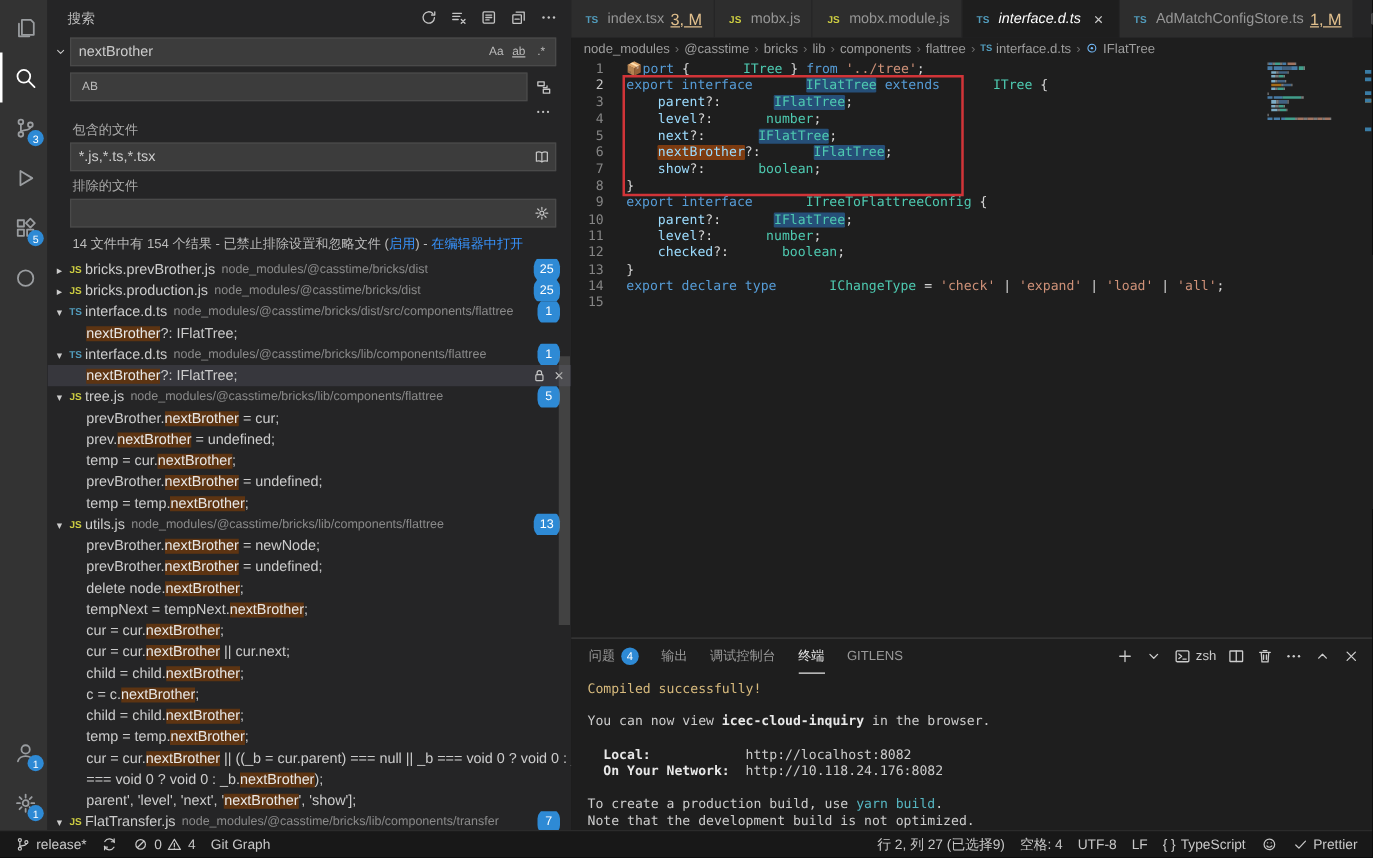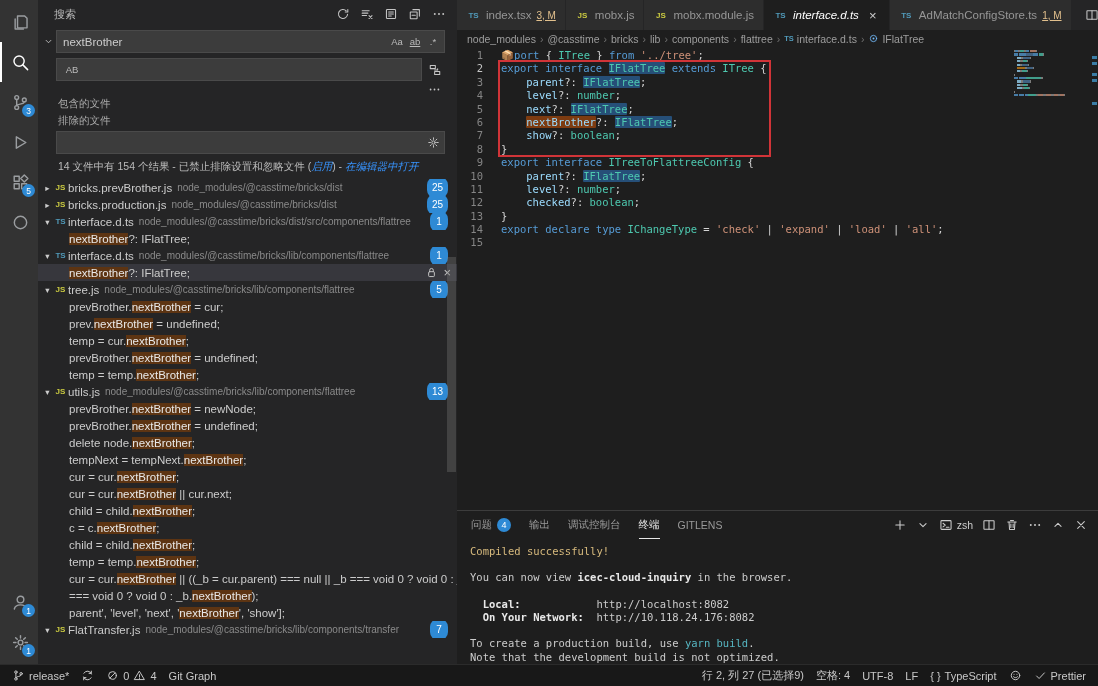--- a/index.html
+++ b/index.html
@@ -35,21 +35,21 @@
   .outside-btn { width:20px; height:20px; margin-left:3px; display:flex; align-items:center; justify-content:center; color:#c5c5c5; cursor:pointer; flex:none; }
   .outside-btn svg { width:14px; height:14px; }
   .detail-row { display:flex; justify-content:flex-end; margin:-3px 2px 0 0; }
   .detail-toggle { width:18px; height:12px; color:#c5c5c5; cursor:pointer; display:flex; align-items:center; justify-content:center; }
   .detail-toggle svg { width:13px; height:13px; }
   .file-label { font-size:10.5px; color:#aaaaaa; margin:2px 0 3px 18px; }
   .search-line.indent { padding-left:16px; }
   .in-icon { width:22px; height:20px; display:flex; align-items:center; justify-content:center; color:#c5c5c5; cursor:pointer; flex:none; }
   .in-icon svg { width:13px; height:13px; }
   .summary { font-size:10.5px; color:#bbbbbb; margin:6px 14px 5px 18px; white-space:nowrap; overflow:hidden; }
-  .summary .link { color:#3794ff; cursor:pointer;font-style:italic; }
+  .summary .link { color:#3794ff; cursor:pointer; }
 
   .results { flex:1; overflow:hidden; position:relative; font-size:11.5px; }
   .row { height:17px; display:flex; align-items:center; white-space:pre; overflow:hidden; cursor:pointer; }
   .file-row { padding-left:4px; }
   .twisty { width:11px; text-align:center; color:#cccccc; font-size:8.5px; flex:none; }
   .ficon { width:15px; text-align:center; font-size:8px; font-weight:bold; flex:none; }
   .ficon.ts { color:#519aba; } .ficon.js { color:#cbcb41; }
   .fname { color:#cccccc; flex:none; margin-right:5px; }
   .fpath { color:#8a8a8a; font-size:10px; overflow:hidden; text-overflow:ellipsis; flex:1; min-width:0; }
   .count-badge { flex:none; margin-left:6px; margin-right:9px; background:#2e8ad5; color:#fff; font-size:10px; min-width:18px; height:21px; border-radius:8px; display:flex; align-items:center; justify-content:center; padding:0 5px; }
@@ -61,37 +61,37 @@
   .row-actions .close-x { font-size:13px; line-height:13px; }
   .sb-thumb { position:absolute; right:1px; top:78px; width:9px; height:215px; background:rgba(121,121,121,0.35); z-index:5; }
 
   
   .editor-col { flex:1; display:flex; flex-direction:column; min-width:0; background:#1e1e1e; }
   .tabs-row { height:30px; background:#252526; display:flex; align-items:stretch; flex:none; }
   .tabs { display:flex; align-items:stretch; }
   .tab { display:flex; align-items:center; gap:5px; padding:0 9px; background:#2d2d2d; border-right:1px solid #252526; color:#969696; font-size:11.5px; cursor:pointer; white-space:nowrap; }
   .tab.active { background:#1e1e1e; color:#ffffff; }
   .tab.preview .tab-label { font-style:italic; }
-  .tab .deco { color:#e2c08d; font-size:10px;text-decoration:underline; }
+  .tab .deco { color:#e2c08d; font-size:13px;text-decoration:underline; }
   .tab .close { font-size:13px; color:#cccccc; margin-left:2px; width:14px; text-align:center; }
   .tabs-actions { margin-left:auto; display:flex; align-items:center; gap:10px; padding:0 10px; color:#c5c5c5; }
   .tabs-actions svg { width:14px; height:14px; }
   .breadcrumbs { height:17px; display:flex; align-items:center; padding-left:10px; font-size:10.5px; color:#9d9d9d; gap:4px; flex:none; white-space:nowrap; overflow:hidden; }
   .crumb { display:flex; align-items:center; gap:3px; cursor:pointer; }
   .crumb .ficon { width:auto; font-size:7.5px; }
   .crumb-sep { color:#6e6e6e; }
   .sym-icon { color:#75beff; display:flex; } .sym-icon svg { width:11px; height:11px; }
 
   .editor-body { flex:1; position:relative; display:flex; min-height:0; overflow:hidden; }
   .gutter { width:36px; flex:none; padding-top:2px; text-align:right; color:#858585; font:10.5px/13.4px "DejaVu Sans Mono",monospace; }
   .gutter .ln { padding-right:10px; height:13.4px; }
   .gutter .ln.active { color:#c6c6c6; }
   .code { flex:1; padding-top:2px; padding-left:8px; font:10.5px/13.4px "DejaVu Sans Mono",monospace; white-space:pre; position:relative; color:#d4d4d4; overflow:hidden; }
   .cl { height:13.4px; }
-  .c-kw { color:#569cd6; } .c-type { color:#4ec9b0; } .c-prop { color:#9cdcfe; } .c-str { color:#ce9178; } .c-pt { color:#d4d4d4; }
+  .c-kw { color:#569cd6; } .c-type { color:#4ec9b0;margin-left:36px; } .c-prop { color:#9cdcfe; } .c-str { color:#ce9178; } .c-pt { color:#d4d4d4; }
   .h-sel { background:#264f78; border-radius:1px; }
   .h-find { background:#7d3b10; border-radius:1px; }
   .red-box { position:absolute; border:2px solid #d13438; left:41px; top:13px; width:273px; height:97px; pointer-events:none; z-index:3; }
   .minimap { position:absolute; top:0; right:10px; width:74px; padding-top:3px; z-index:2; }
   .mm-line { height:2.2px; margin-bottom:1.2px; display:flex; }
   .mm-seg { height:100%; opacity:.75; flex:none; }
   .overview { position:absolute; top:0; right:0; width:7px; height:100%; }
   .ov-mark { position:absolute; right:1px; width:5px; height:3px; }
 
   
@@ -272,20 +272,31 @@
         <div class="detail-row" data-name="detail-toggle-row">
           <span class="detail-toggle" data-name="toggle-search-details-button">
               <svg viewBox="0 0 16 16">
                 <circle class="f" cx="3.2" cy="8" r="1.1"></circle>
                 <circle class="f" cx="8" cy="8" r="1.1"></circle>
                 <circle class="f" cx="12.8" cy="8" r="1.1"></circle>
               </svg>
             </span>
         </div>
         <div class="file-label" data-name="files-include-label">包含的文件</div>
+        <div class="search-line indent" data-name="files-include-row">
+          <div class="input-wrap" data-name="files-include-box">
+            <input data-name="files-include-input" value="*.js,*.ts,*.tsx" style="">
+            <span class="in-icon" data-name="open-editors-filter-icon">
+                <svg viewBox="0 0 16 16">
+                  <path d="M8 4c-1.6-.9-3.9-1-5.4-.5v8.8c1.5-.5 3.8-.4 5.4.5 1.6-.9 3.9-1 5.4-.5V3.5C11.9 3 9.6 3.1 8 4z"></path>
+                  <path d="M8 4v9"></path>
+                </svg>
+              </span>
+          </div>
+        </div>
         <div class="file-label" data-name="files-exclude-label">排除的文件</div>
         <div class="search-line indent" data-name="files-exclude-row">
           <div class="input-wrap" data-name="files-exclude-box">
             <input data-name="files-exclude-input" style="">
             <span class="in-icon" data-name="exclude-settings-icon">
                 <svg viewBox="0 0 16 16">
                   <circle cx="8" cy="8" r="2"></circle>
                   <path d="M8 2.2v2M8 11.8v2M2.2 8h2M11.8 8h2M3.9 3.9l1.4 1.4M10.7 10.7l1.4 1.4M12.1 3.9l-1.4 1.4M5.3 10.7l-1.4 1.4"></path>
                 </svg>
               </span>

